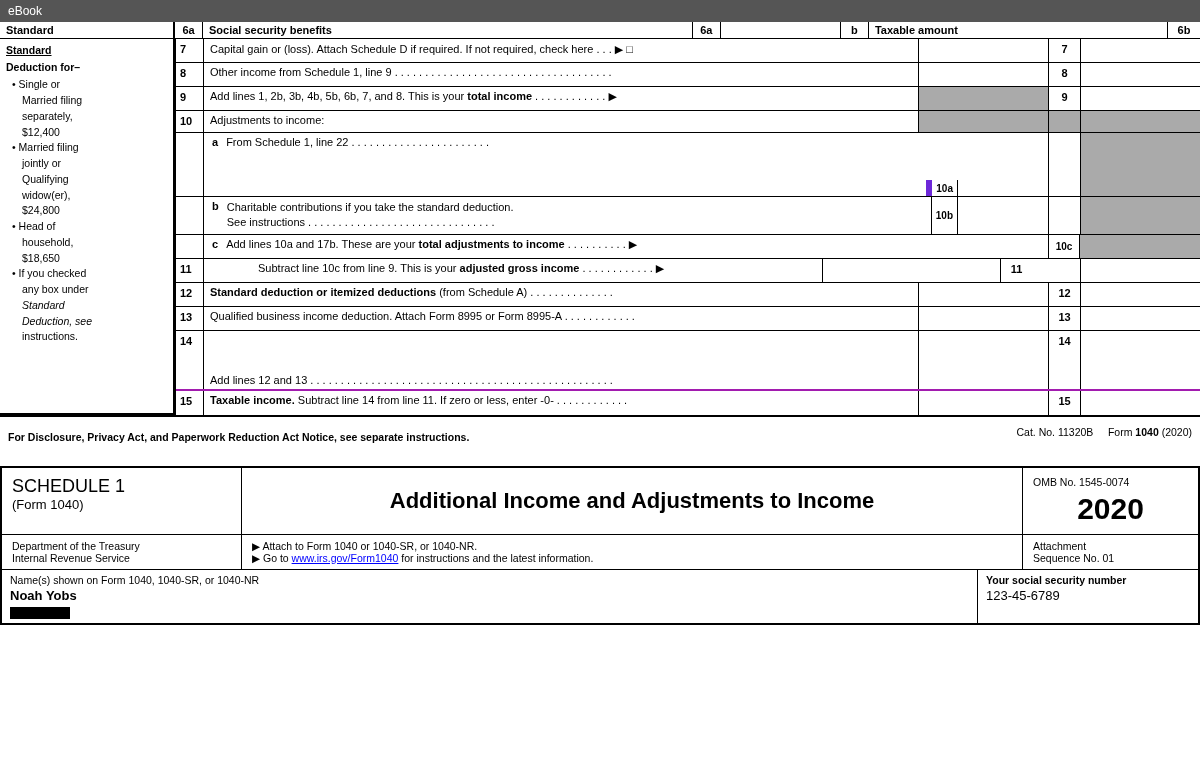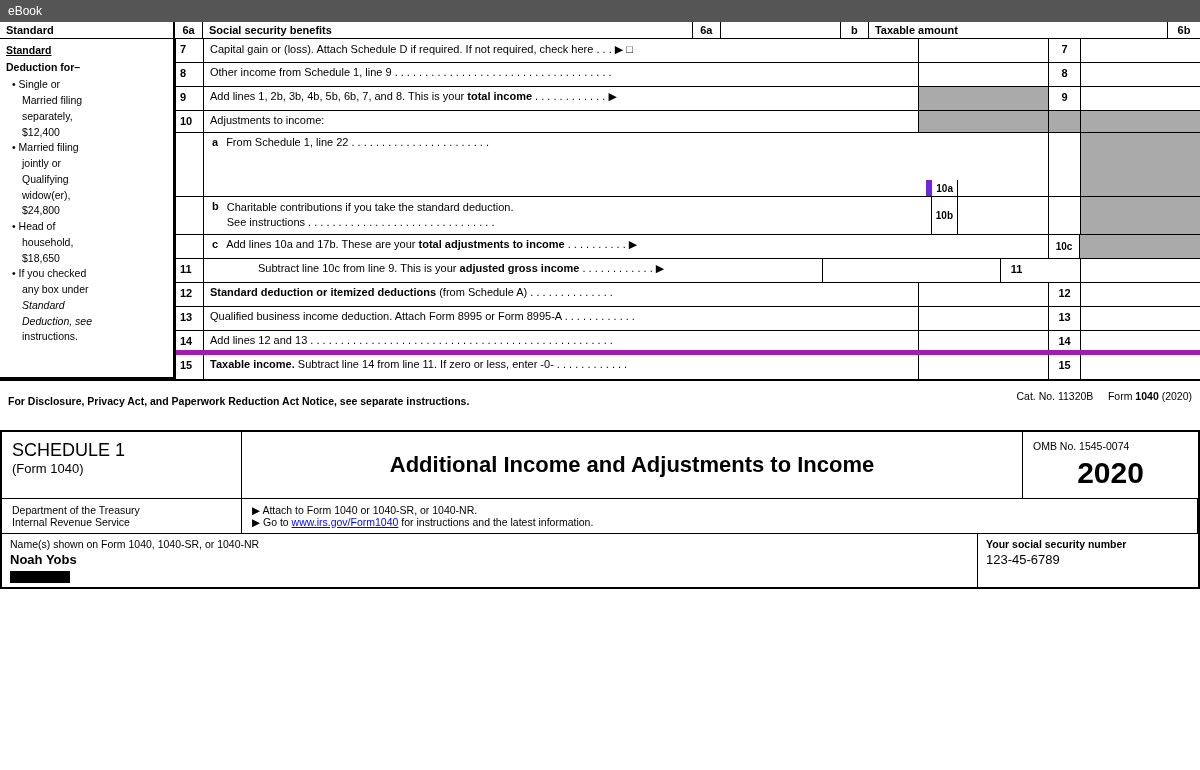--- a/index.html
+++ b/index.html
@@ -287,25 +287,25 @@
       </div>
       <div style="border-left:1px solid #000; width:130px;"></div>
       <div class="right-num">
           <span>13</span>
         </div>
       <div style="border-left:1px solid #000; width:120px;">
         <input type="text" style="width: 100%; border: none; outline: none; padding: 2px 4px; font-size: 11px; height: 100%;">
       </div>
     </div>
 
-    <div style="display:flex; align-items:stretch; border-bottom:5px solid #a21caf; min-height:24px;">
+    <div style="display:flex; align-items:stretch; border-bottom:2px solid #a21caf; min-height:24px;">
       <div class="line-num">
           <span>14</span>
         </div>
-      <div style="flex:1; padding:3px 6px;">
+      <div style="flex:1; padding:3px 6px;margin-top:40px;">
         <span>Add lines 12 and 13 . . . . . . . . . . . . . . . . . . . . . . . . . . . . . . . . . . . . . . . . . . . . . . . . . .</span>
       </div>
       <div style="border-left:1px solid #000; width:130px;"></div>
       <div class="right-num">
           <span>14</span>
         </div>
       <div style="border-left:1px solid #000; width:120px;">
         <input type="text" style="width: 100%; border: none; outline: none; padding: 2px 4px; font-size: 11px; height: 100%;">
       </div>
     </div>
@@ -366,20 +366,24 @@
     <div style="flex:1; padding:5px 10px; border-right:1px solid #000; font-size:10.5px;">
       <div>
         <span>▶ Attach to Form 1040 or 1040-SR, or 1040-NR.</span>
       </div>
       <div>
         <span>▶ Go to</span>
         <span class="link-text">www.irs.gov/Form1040</span>
         <span>for instructions and the latest information.</span>
       </div>
     </div>
+    <div style="width:175px; padding:5px 10px; font-size:10.5px;">
+      <div>Attachment</div>
+      <div>Sequence No. 01</div>
+    </div>
   </div>
 
   <div style="display:flex; align-items:stretch; border-top:1px solid #000;">
     <div style="flex:1; padding:4px 8px; border-right:1px solid #000; font-size:10.5px;">
       <div>Name(s) shown on Form 1040, 1040-SR, or 1040-NR</div>
       <div style="font-size:13px; font-weight:bold; margin-top:2px;">Noah Yobs</div>
       <div style="height:12px; width:60px; background:#000; margin-top:4px;"></div>
     </div>
     <div style="width:220px; padding:4px 8px; font-size:10.5px;">
       <div style="font-weight:bold;">Your social security number</div>

